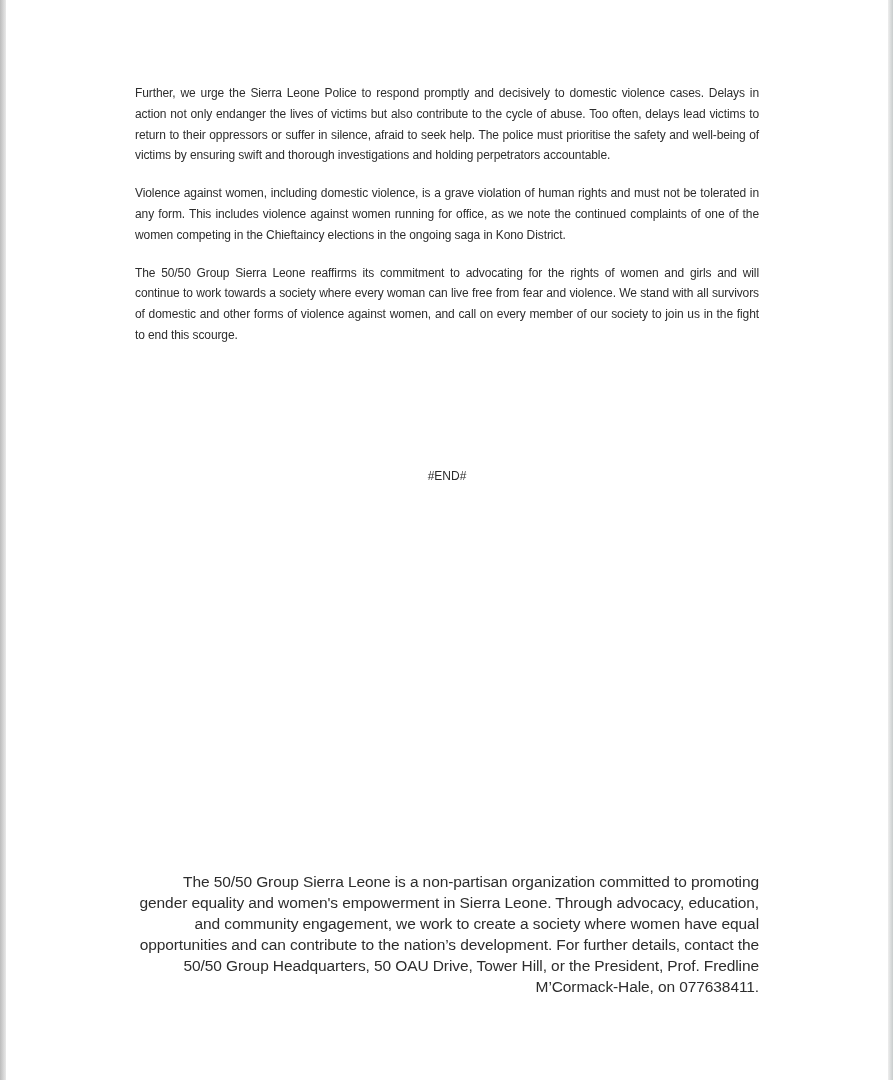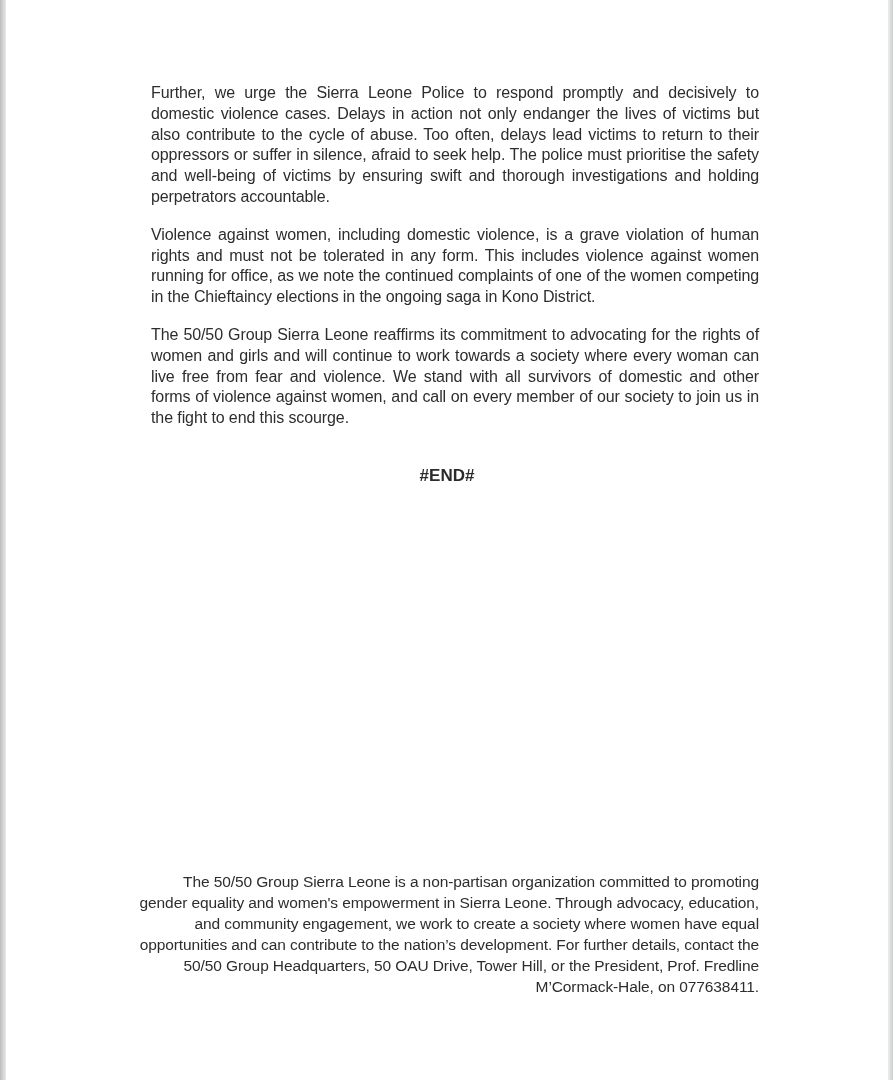--- a/index.html
+++ b/index.html
@@ -28,37 +28,36 @@
     width: 5px; height: 100%;
     background: linear-gradient(to left, #c9cdcd, #eeeeee);
   }
   .body-block {
     position: absolute;
     left: 135px;
     top: 83px;
     width: 624px;
   }
   .body-block p {
-    margin: 0 0 17px 16px;
-    font-size: 16px;
+    margin: 0 0 17px 0;
+    font-size: 12px;
     line-height: 20.8px;
     letter-spacing: -0.1px;
     text-align: justify;
     color: #2d2d2d;
   }
   .end-marker {
     position: absolute;
     left: 135px;
     top: 466px;
     width: 624px;
     text-align: center;
-    font-size: 17px;
+    font-size: 12px;
     line-height: 20.8px;
     color: #2b2b2b;
-    font-weight: bold;
   }
   .footer-block {
     position: absolute;
     left: 135px;
     top: 871px;
     width: 624px;
     font-size: 15.5px;
     line-height: 21px;
     letter-spacing: -0.1px;
     text-align: right;

